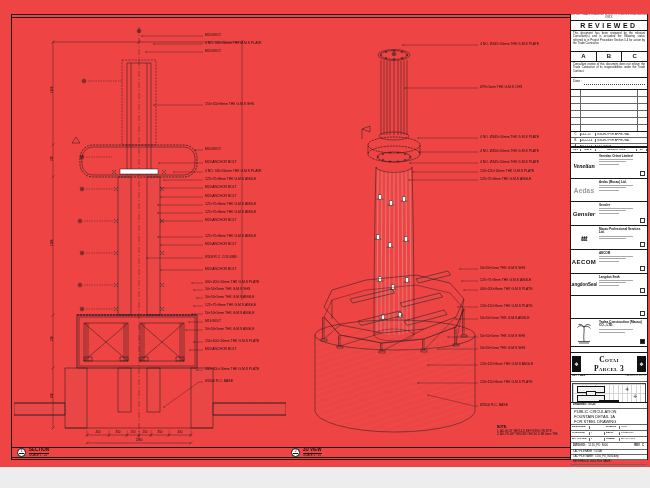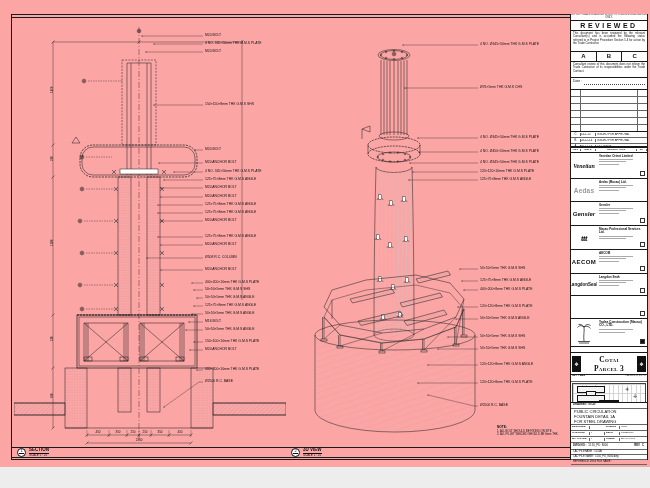--- a/index.html
+++ b/index.html
@@ -1,16 +1,16 @@
 <!DOCTYPE html>
 <html><head>
 <meta charset="utf-8">
 <style>
   html,body{margin:0;padding:0;background:#fff;}
-  #page{position:relative;width:650px;height:488px;background:#fca5a5;overflow:hidden;
+  #page{position:relative;width:650px;height:488px;background:#ef4444;overflow:hidden;
         font-family:"Liberation Sans",sans-serif;color:#111;}
   .abs{position:absolute;}
   .ln{position:absolute;background:#1a1a1a;}
   
   .t26{font-size:2.6px;line-height:1.15;}
   .t28{font-size:2.8px;line-height:1.2;}
   .t30{font-size:3px;line-height:1.2;}
   .t32{font-size:3.2px;line-height:1.2;}
   .t34{font-size:3.4px;line-height:1;}
   .t40{font-size:4px;line-height:1.25;}

